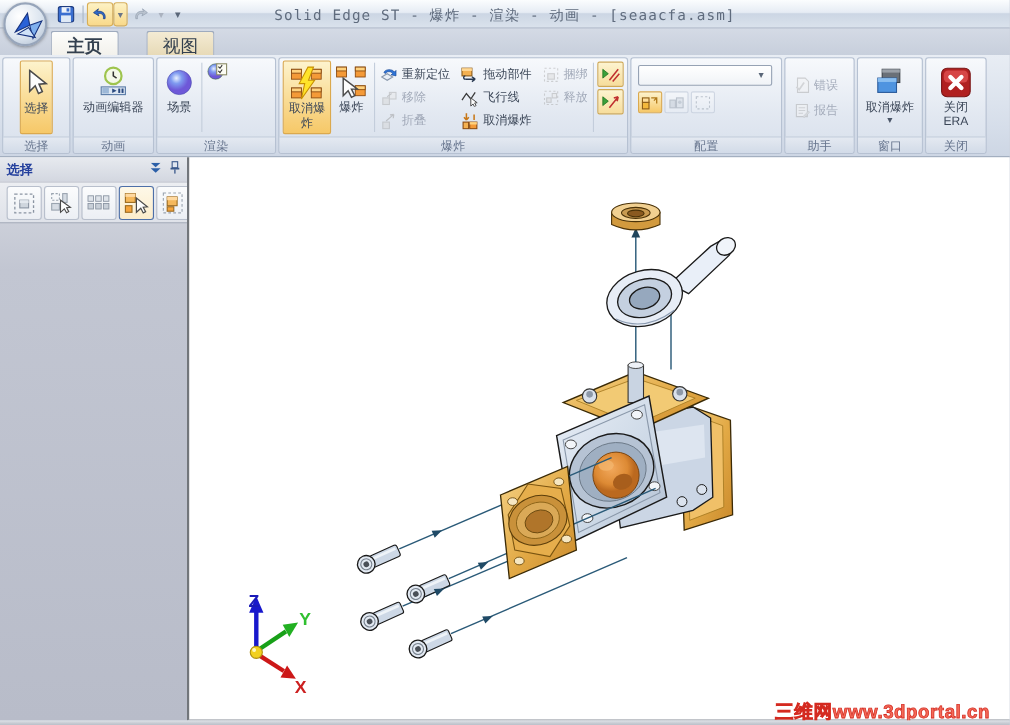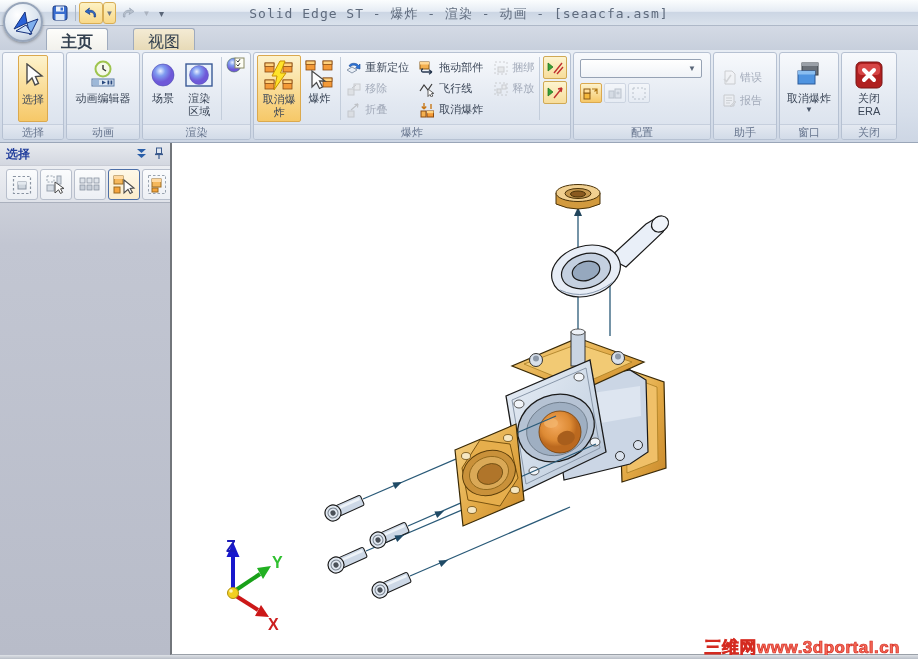--- a/index.html
+++ b/index.html
@@ -187,29 +187,20 @@
                     <stop offset="0%" stop-color="#e8f0ff"></stop>
                     <stop offset="45%" stop-color="#7f9bf0"></stop>
                     <stop offset="100%" stop-color="#6e58d8"></stop>
                   </radialGradient>
                 </defs>
               <circle cx="14" cy="14" r="11" fill="url(#sph1)" stroke="#4a4ab0" stroke-width="0.6"></circle>
             </svg>
           </div>
           <span>场景</span>
         </div>
-        <div class="bigbtn">
-          <div class="bicon">
-            <svg width="30" height="28" viewBox="0 0 30 28">
-              <rect x="2" y="3" width="26" height="22" fill="#eaf2fb" stroke="#3a5a96" stroke-width="1.4"></rect>
-              <circle cx="15" cy="14" r="9.5" fill="url(#sph1)" stroke="#4a4ab0" stroke-width="0.5"></circle>
-            </svg>
-          </div>
-          <span>渲染区域</span>
-        </div>
         <div class="vsep"></div>
         <div class="scol" style="justify-content:flex-start">
           <div class="cfgbtn" style="border:none;background:none">
             <svg width="20" height="18" viewBox="0 0 20 18">
               <circle cx="8" cy="9" r="7" fill="url(#sph1)" stroke="#3a6a3a" stroke-width="0.5"></circle>
               <rect x="9" y="2" width="9" height="10" fill="#fdfdf4" stroke="#8a8a66"></rect>
               <path d="M10.5,4.5 l1.5,1.5 l2-2.8" stroke="#333" stroke-width="1" fill="none"></path>
               <path d="M10.5,8.5 l1.5,1.5 l2-2.8" stroke="#333" stroke-width="1" fill="none"></path>
             </svg>
           </div>

